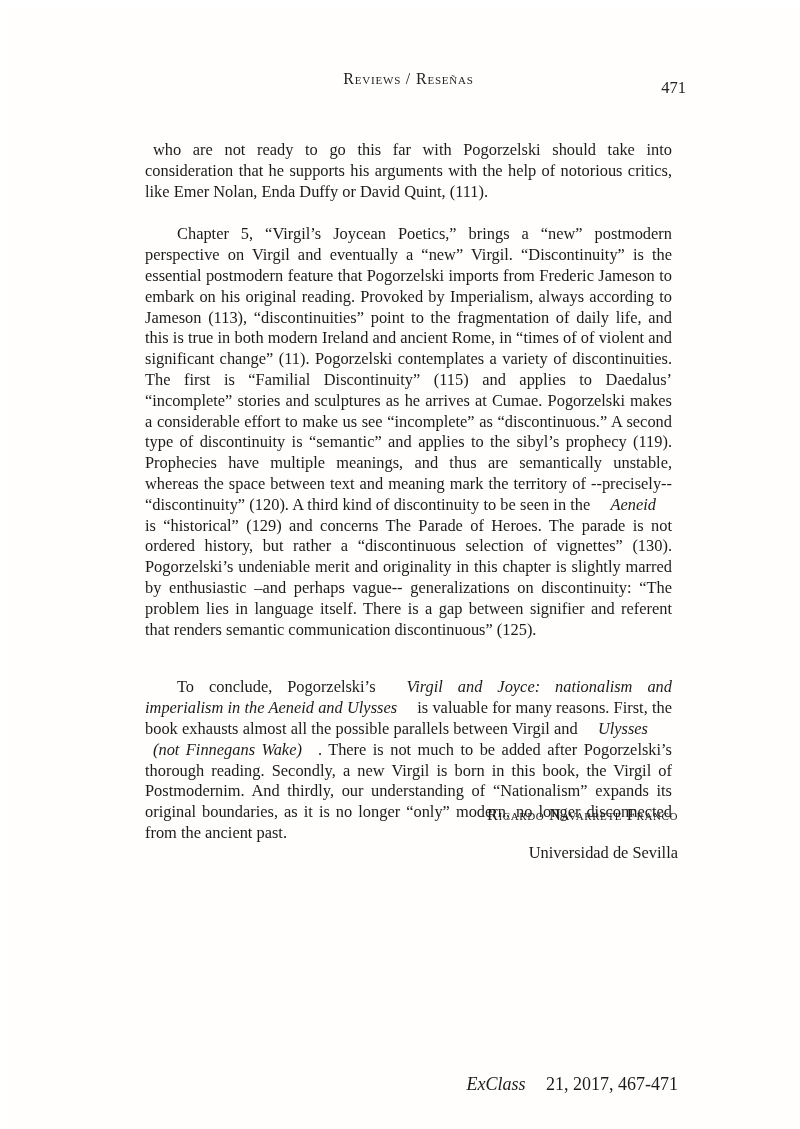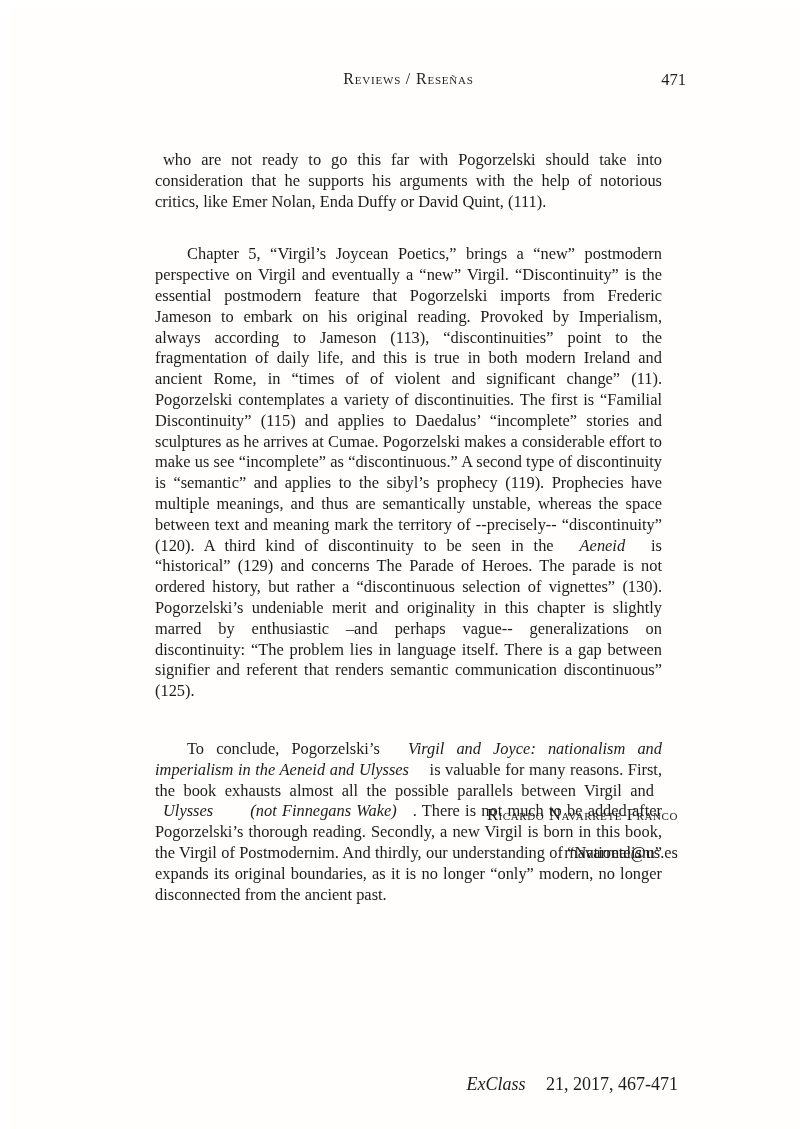--- a/index.html
+++ b/index.html
@@ -27,36 +27,36 @@
   .running-head {
     display: block;
     text-align: center;
     font-variant: small-caps;
     font-size: 16px;
     letter-spacing: 0.8px;
     color: #222;
   }
   .page-number {
     position: absolute;
-    top: 8px;
+    top: 16px;
     right: 0;
     font-size: 16.5px;
     color: #222;
   }
   .review-body {
     position: absolute;
     top: 110px;
     left: 115px;
     width: 571px;
     font-size: 16.4px;
     line-height: 20.8px;
     text-align: justify;
     color: #1b1b1b;
   }
-  .review-body p.para { margin: 16px; }
+  .review-body p.para { margin: 6px; }
   .review-body p.indent { text-indent: 24px; }
   .review-body p.space-before { margin-top: 21px; }
   .italic { font-style: italic; }
   .signature-block {
     position: absolute;
     top: 780px;
     left: 115px;
     width: 571px;
     text-align: right;
     font-size: 16.4px;
@@ -88,20 +88,20 @@
   </header>
 
   <main class="review-body" id="body-container">
       <p class="para"><span>who are not ready to go this far with Pogorzelski should take into consideration that he supports his arguments with the help of notorious critics, like Emer Nolan, Enda Duffy or David Quint, (111).</span></p>
       <p class="para indent"><span>Chapter 5, “Virgil’s Joycean Poetics,” brings a “new” postmodern perspective on Virgil and eventually a “new” Virgil. “Discontinuity” is the essential postmodern feature that Pogorzelski imports from Frederic Jameson to embark on his original reading. Provoked by Imperialism, always according to Jameson (113), “discontinuities” point to the fragmentation of daily life, and this is true in both modern Ireland and ancient Rome, in “times of of violent and significant change” (11). Pogorzelski contemplates a variety of discontinuities. The first is “Familial Discontinuity” (115) and applies to Daedalus’ “incomplete” stories and sculptures as he arrives at Cumae. Pogorzelski makes a considerable effort to make us see “incomplete” as “discontinuous.” A second type of discontinuity is “semantic” and applies to the sibyl’s prophecy (119). Prophecies have multiple meanings, and thus are semantically unstable, whereas the space between text and meaning mark the territory of --precisely-- “discontinuity” (120). A third kind of discontinuity to be seen in the </span><span class="italic">Aeneid</span><span> is “historical” (129) and concerns The Parade of Heroes. The parade is not ordered history, but rather a “discontinuous selection of vignettes” (130). Pogorzelski’s undeniable merit and originality in this chapter is slightly marred by enthusiastic –and perhaps vague-- generalizations on discontinuity: “The problem lies in language itself. There is a gap between signifier and referent that renders semantic communication discontinuous” (125).</span></p>
       <p class="para indent space-before"><span>To conclude, Pogorzelski’s </span><span class="italic">Virgil and Joyce: nationalism and imperialism in the Aeneid and Ulysses</span><span> is valuable for many reasons. First, the book exhausts almost all the possible parallels between Virgil and </span><span class="italic">Ulysses</span><span> </span><span class="italic">(not Finnegans Wake)</span><span>. There is not much to be added after Pogorzelski’s thorough reading. Secondly, a new Virgil is born in this book, the Virgil of Postmodernim. And thirdly, our understanding of “Nationalism” expands its original boundaries, as it is no longer “only” modern, no longer disconnected from the ancient past.</span></p>
     </main>
 
   <div class="signature-block">
     <div class="author-name">Ricardo Navarrete Franco</div>
-    <div>rnavarrete@us.es</div>
+    <div>Universidad de Sevilla</div>
   </div>
 
   <footer class="page-footer">
     <span class="italic">ExClass</span><span> 21, 2017, 467-471</span>
   </footer>
 
 </div>
 
 </body></html>

